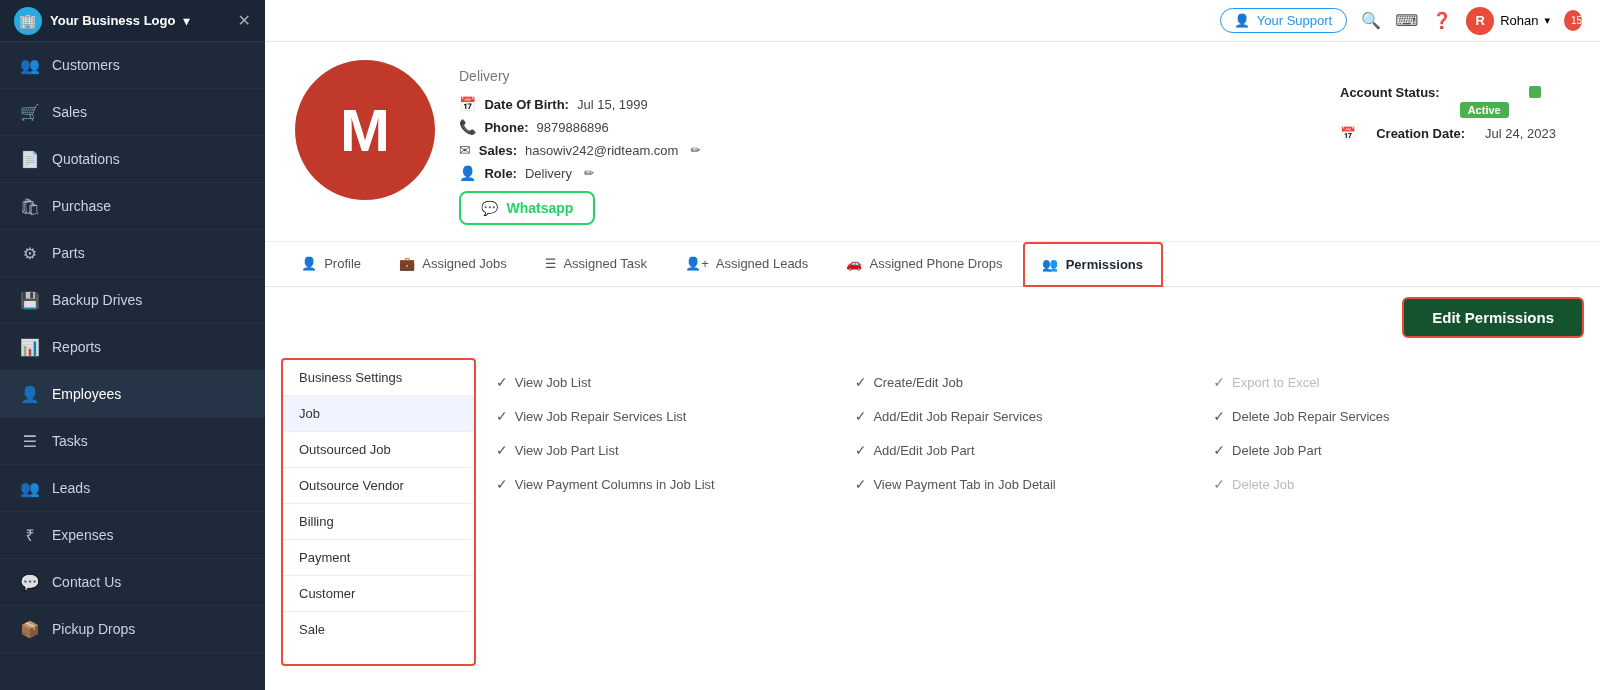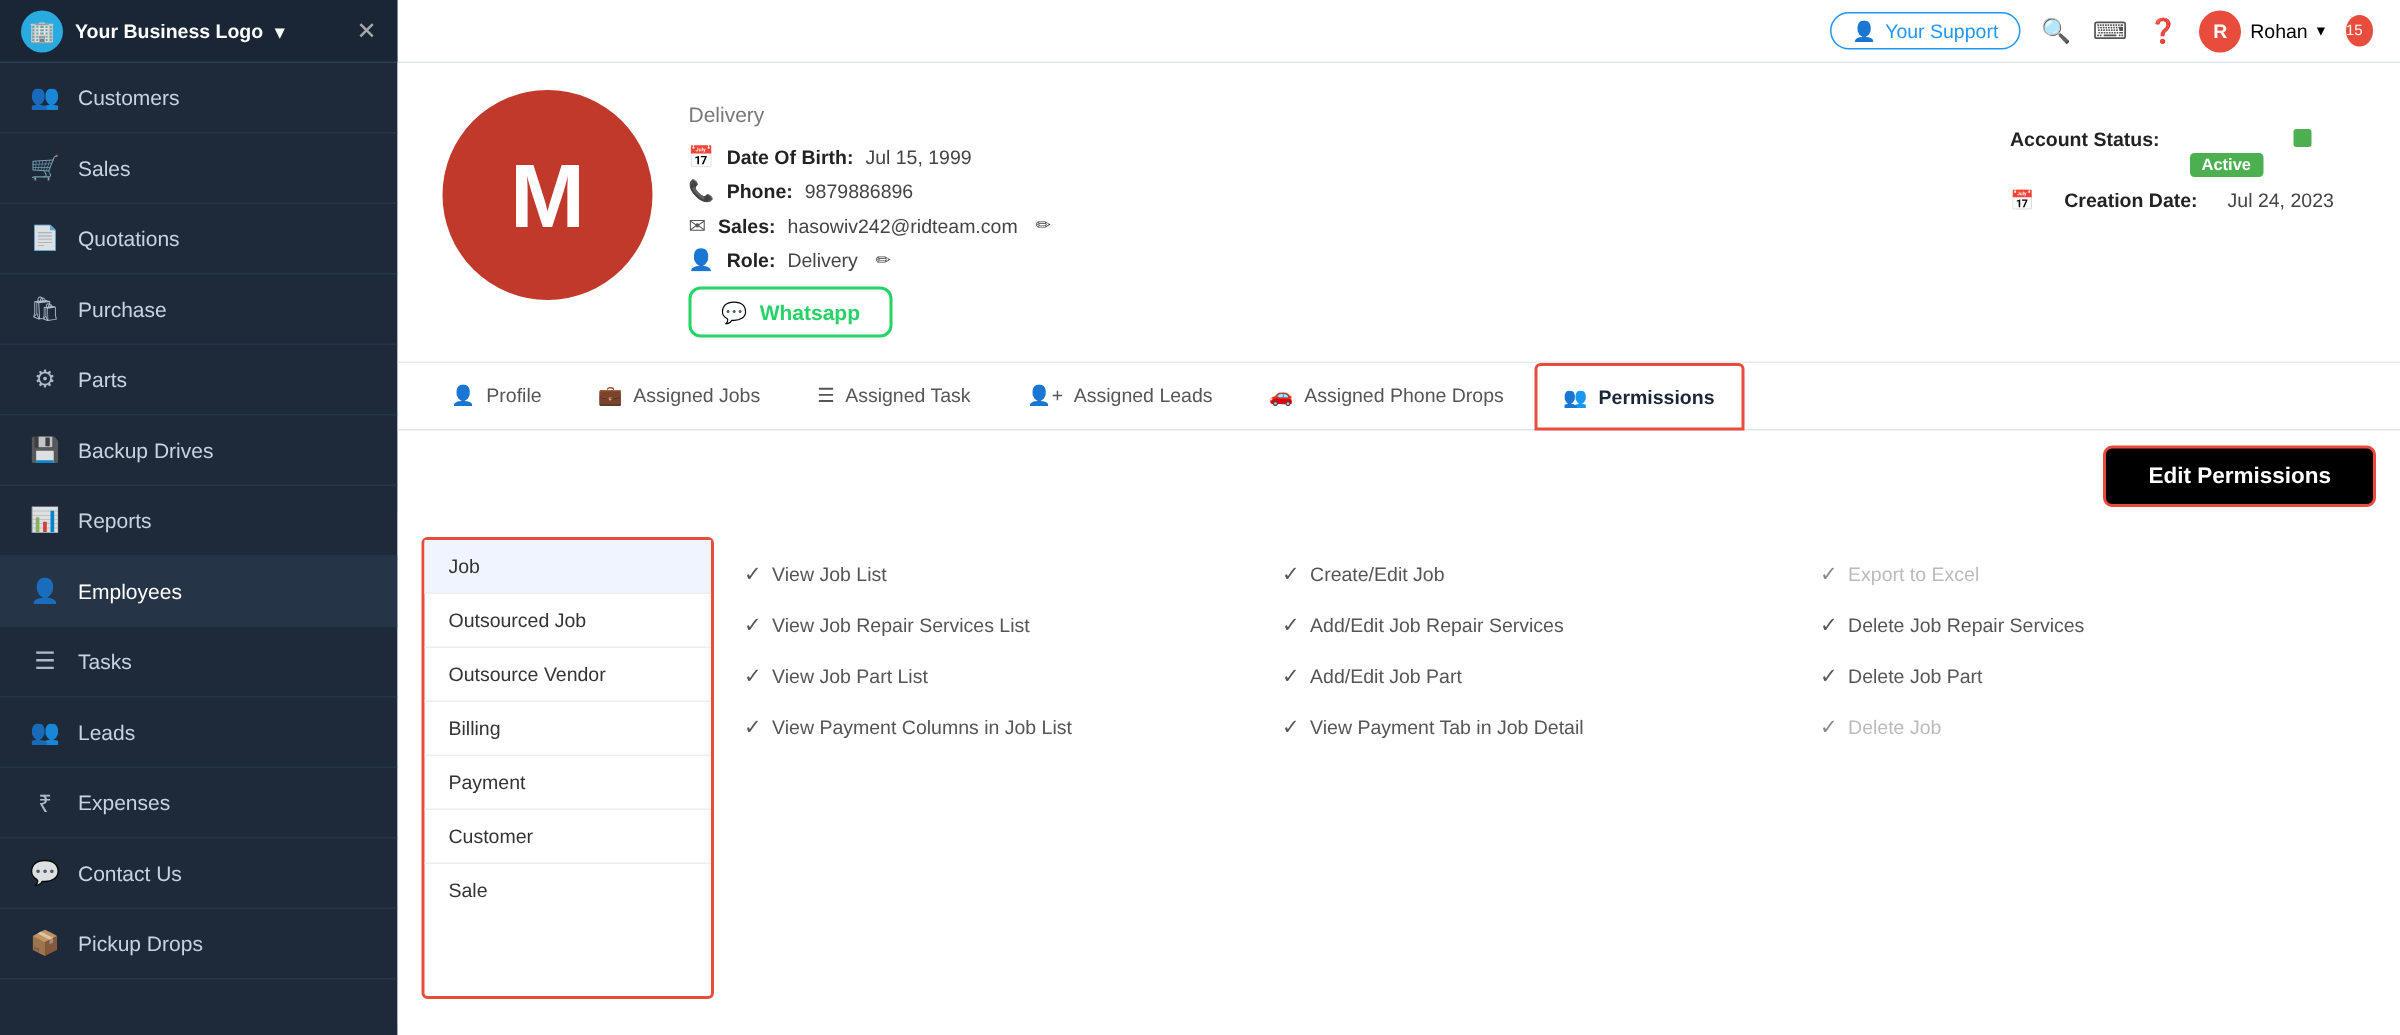--- a/index.html
+++ b/index.html
@@ -114,21 +114,21 @@
       color: #fff;
       font-size: 13px;
       font-weight: bold;
     }
     .notification-badge {
       background: #e74c3c;
       color: #fff;
       border-radius: 50%;
       width: 18px; height: 21px;
       font-size: 10px;
-      display: flex; align-items: center; justify-content: flex-start;
+      display: flex; align-items: center; justify-content: flex-end;
     }
 
     
     .content {
       flex: 1;
       overflow-y: auto;
       background: #fff;
     }
 
     
@@ -294,21 +294,21 @@
       color: #555;
       padding: 6px 0;
     }
     .perm-check {
       color: #888;
       font-size: 14px;
     }
     .perm-check.enabled { color: #555; }
     .perm-cell.disabled { color: #bbb; }
     .edit-perm-btn {
-      background: #000000;
+      background: #14532d;
       color: #fff;
       border: 2px solid #e74c3c;
       border-radius: 6px;
       padding: 10px 28px;
       font-size: 15px;
       font-weight: 600;
       cursor: pointer;
     }
 
     .edit-area {
@@ -487,20 +487,21 @@
         </div>
       </div>
 
     <div class="edit-area">
       <button class="edit-perm-btn">Edit Permissions</button>
     </div>
 
     <div class="permissions-area">
       <div class="perm-sidebar">
 
+      <div class="perm-sidebar-item">Business Settings</div>
           <div class="perm-sidebar-item active">Job</div>
           <div class="perm-sidebar-item">Outsourced Job</div>
           <div class="perm-sidebar-item">Outsource Vendor</div>
           <div class="perm-sidebar-item">Billing</div>
           <div class="perm-sidebar-item">Payment</div>
           <div class="perm-sidebar-item">Customer</div>
           <div class="perm-sidebar-item">Sale</div>
         </div>
       <div class="perm-grid">
 

